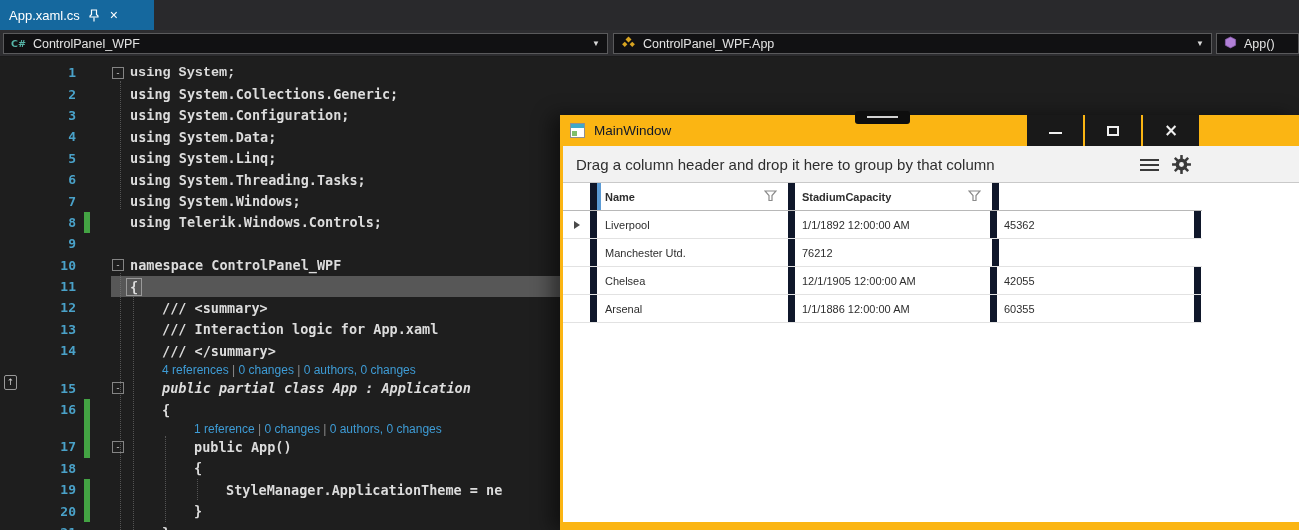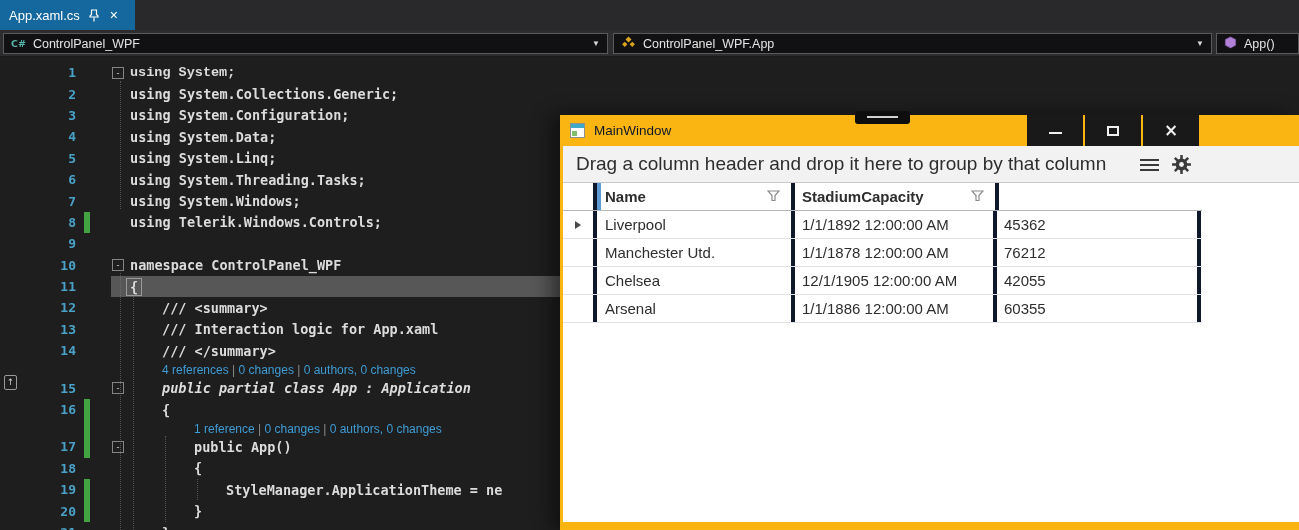--- a/index.html
+++ b/index.html
@@ -2,21 +2,21 @@
 <html style="--accent: #FBB513; --tabblue: #15689E; --green: #43A343; --haccent: #5B9BD5; --lens: #3E9CD6; --lnum: #4AA2C9;"><head>
 <meta charset="utf-8">
 <style>
   *{margin:0;padding:0;box-sizing:border-box}
   html,body{width:1299px;height:530px;overflow:hidden;background:#1e1e1e;
     font-family:"Liberation Sans",sans-serif}
   #root{position:relative;width:1299px;height:530px;overflow:hidden}
 
   
   .tabbar{position:absolute;left:0;top:0;width:100%;height:30px;background:#29292c;z-index:2}
-  .tab{position:absolute;left:0;top:0;height:30px;width:135px;background:var(--tabblue,#15689E);
+  .tab{position:absolute;left:0;top:0;height:30px;width:154px;background:var(--tabblue,#15689E);
     color:#fff;display:flex;align-items:center;padding:0 9px;gap:8px;font-size:13px}
   .tabtitle{white-space:nowrap}
   .pin{display:flex;align-items:center}
   .tclose{font-size:14px;line-height:1;color:#fff;margin-left:2px;cursor:default}
 
   
   .navbar{position:absolute;left:0;top:30px;width:100%;height:27px;background:#2d2d30;
     border-bottom:1px solid #1b1b1b;z-index:2}
   .dd{position:absolute;top:3px;height:21px;background:#111113;border:1px solid #5a5a5c;
     display:flex;align-items:center;gap:7px;padding:0 7px;color:#e4e4e4;font-size:12.5px;white-space:nowrap}
@@ -61,29 +61,29 @@
   .wtitle{font-size:13.5px;color:#0f172a}
   .winbtn{position:absolute;top:0;width:56px;height:31px;background:#191919;
     display:flex;align-items:center;justify-content:center}
   .btn-min{left:467px}.btn-max{left:525px}.btn-close{left:583px}
   .glyph-min{width:13px;height:2px;background:#f0f0f0;margin-top:4px}
   .glyph-max{width:12px;height:10px;border:2px solid #f0f0f0}
   .glyph-close{font:600 17px "DejaVu Sans",sans-serif;color:#f0f0f0;line-height:1}
   .wincontent{position:absolute;left:3px;top:31px;right:0;bottom:8px;background:#fff;overflow:hidden}
 
   .groupbar{position:relative;height:37px;background:#F2F2F2;border-bottom:1px solid #C9C9C9;
-    display:flex;align-items:center;padding-left:13px;font-size:19px;color:#2e2e2e}
+    display:flex;align-items:center;padding-left:13px;font-size:15px;color:#2e2e2e}
   .hamburger{position:absolute;left:577px;top:13px;width:19px}
   .hamburger i{display:block;width:19px;height:2px;background:#3a3a3a;margin-bottom:3px}
   .gear{position:absolute;left:608px;top:8px}
 
   .gridwrap{position:absolute;left:0;top:37px;width:639px;background:#fff}
   .ghead{display:flex;height:28px;border-bottom:1px solid #b8b8b8;background:#fff}
-  .gcell{display:flex;align-items:center;border-right:4px solid #0f172a;position:relative;
-    font-size:15px;color:#2e2e2e;overflow:hidden}
+  .gcell{display:flex;align-items:center;border-right:7px solid #0f172a;position:relative;
+    font-size:11px;color:#2e2e2e;overflow:hidden}
   .c0{width:34px;justify-content:center}
   .c1{width:198px;padding-left:8px}
   .c2{width:202px;padding-left:7px}
   .c3{width:204px;padding-left:7px}
   .hcell{font-weight:bold}
   .accent{position:absolute;left:0;top:0;bottom:0;width:4px;background:var(--haccent,#5B9BD5)}
   .funnel{margin-left:auto;margin-right:11px;flex:0 0 auto}
   .grow{display:flex;height:28px;border-bottom:1px solid #e2e2e2;background:#fff}
   .grow .gcell{font-weight:normal}
   .rowarrow{width:0;height:0;border-left:6px solid #4a4a4a;border-top:4.5px solid transparent;
@@ -356,21 +356,20 @@
               <div class="gcell c0">
                 <span class="rowarrow"></span>
               </div>
               <div class="gcell c1">Liverpool</div>
               <div class="gcell c2">1/1/1892 12:00:00 AM</div>
               <div class="gcell c3">45362</div>
             </div>
             <div class="grow">
               <div class="gcell c0"></div>
               <div class="gcell c1">Manchester Utd.</div>
-              <div class="gcell c2">1/1/1878 12:00:00 AM</div>
               <div class="gcell c3">76212</div>
             </div>
             <div class="grow">
               <div class="gcell c0"></div>
               <div class="gcell c1">Chelsea</div>
               <div class="gcell c2">12/1/1905 12:00:00 AM</div>
               <div class="gcell c3">42055</div>
             </div>
             <div class="grow">
               <div class="gcell c0"></div>

